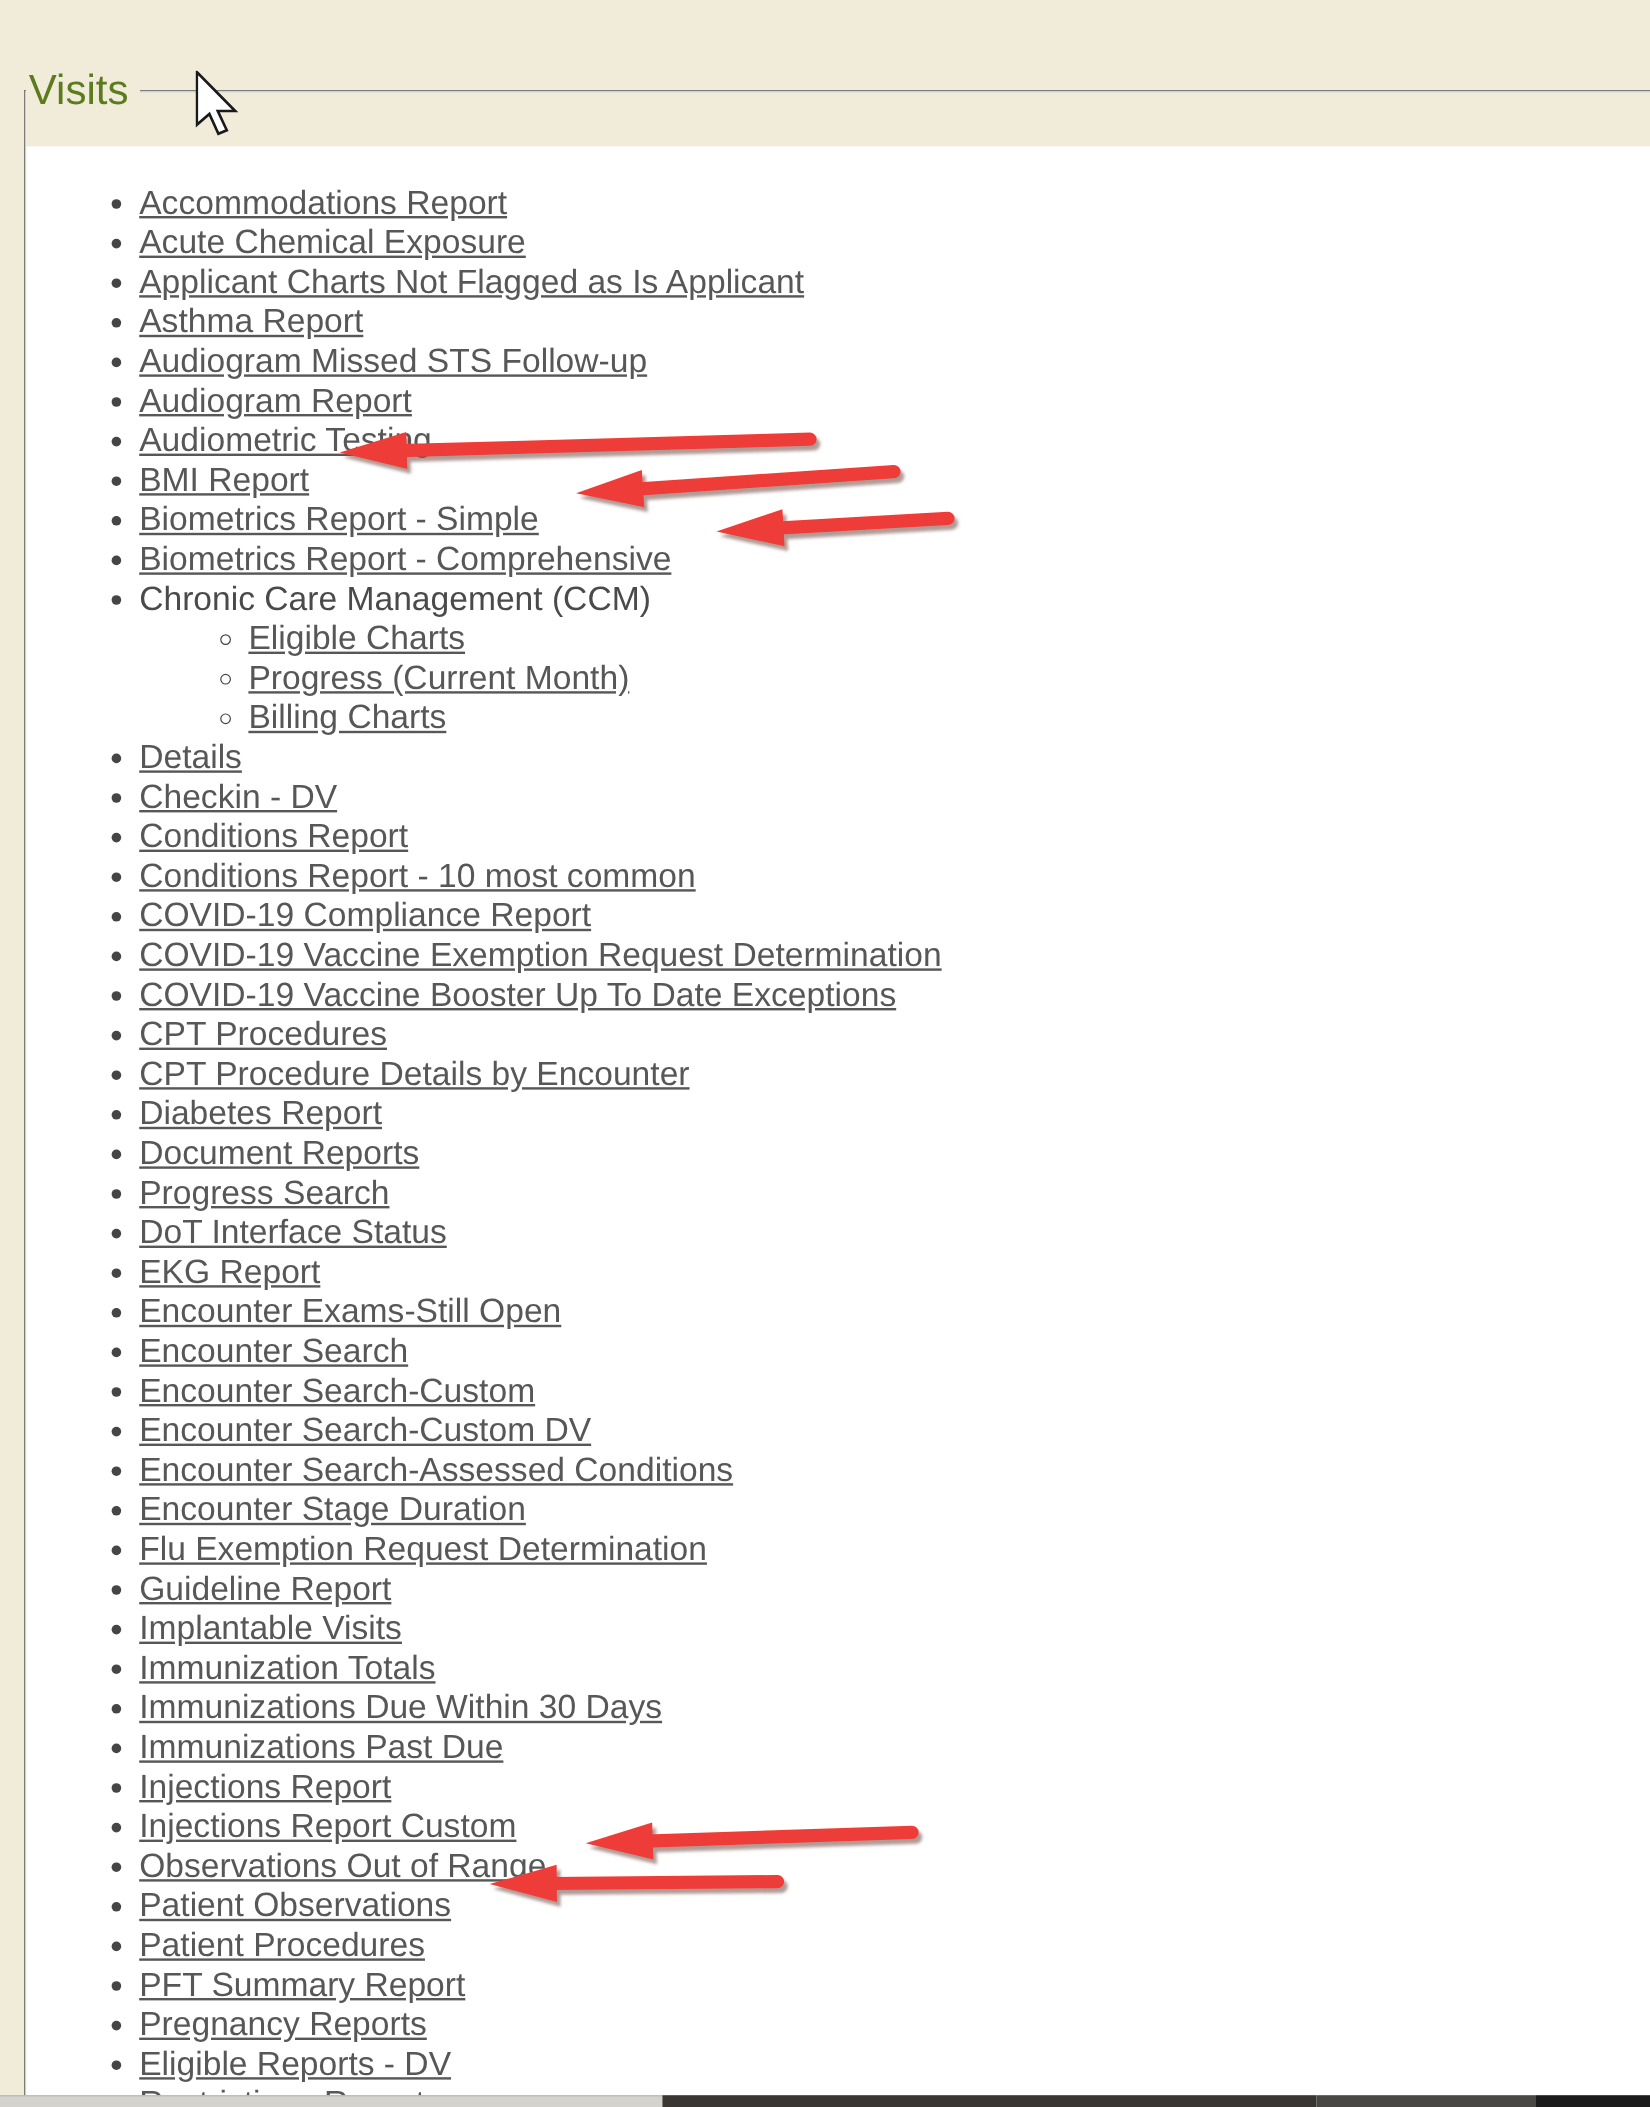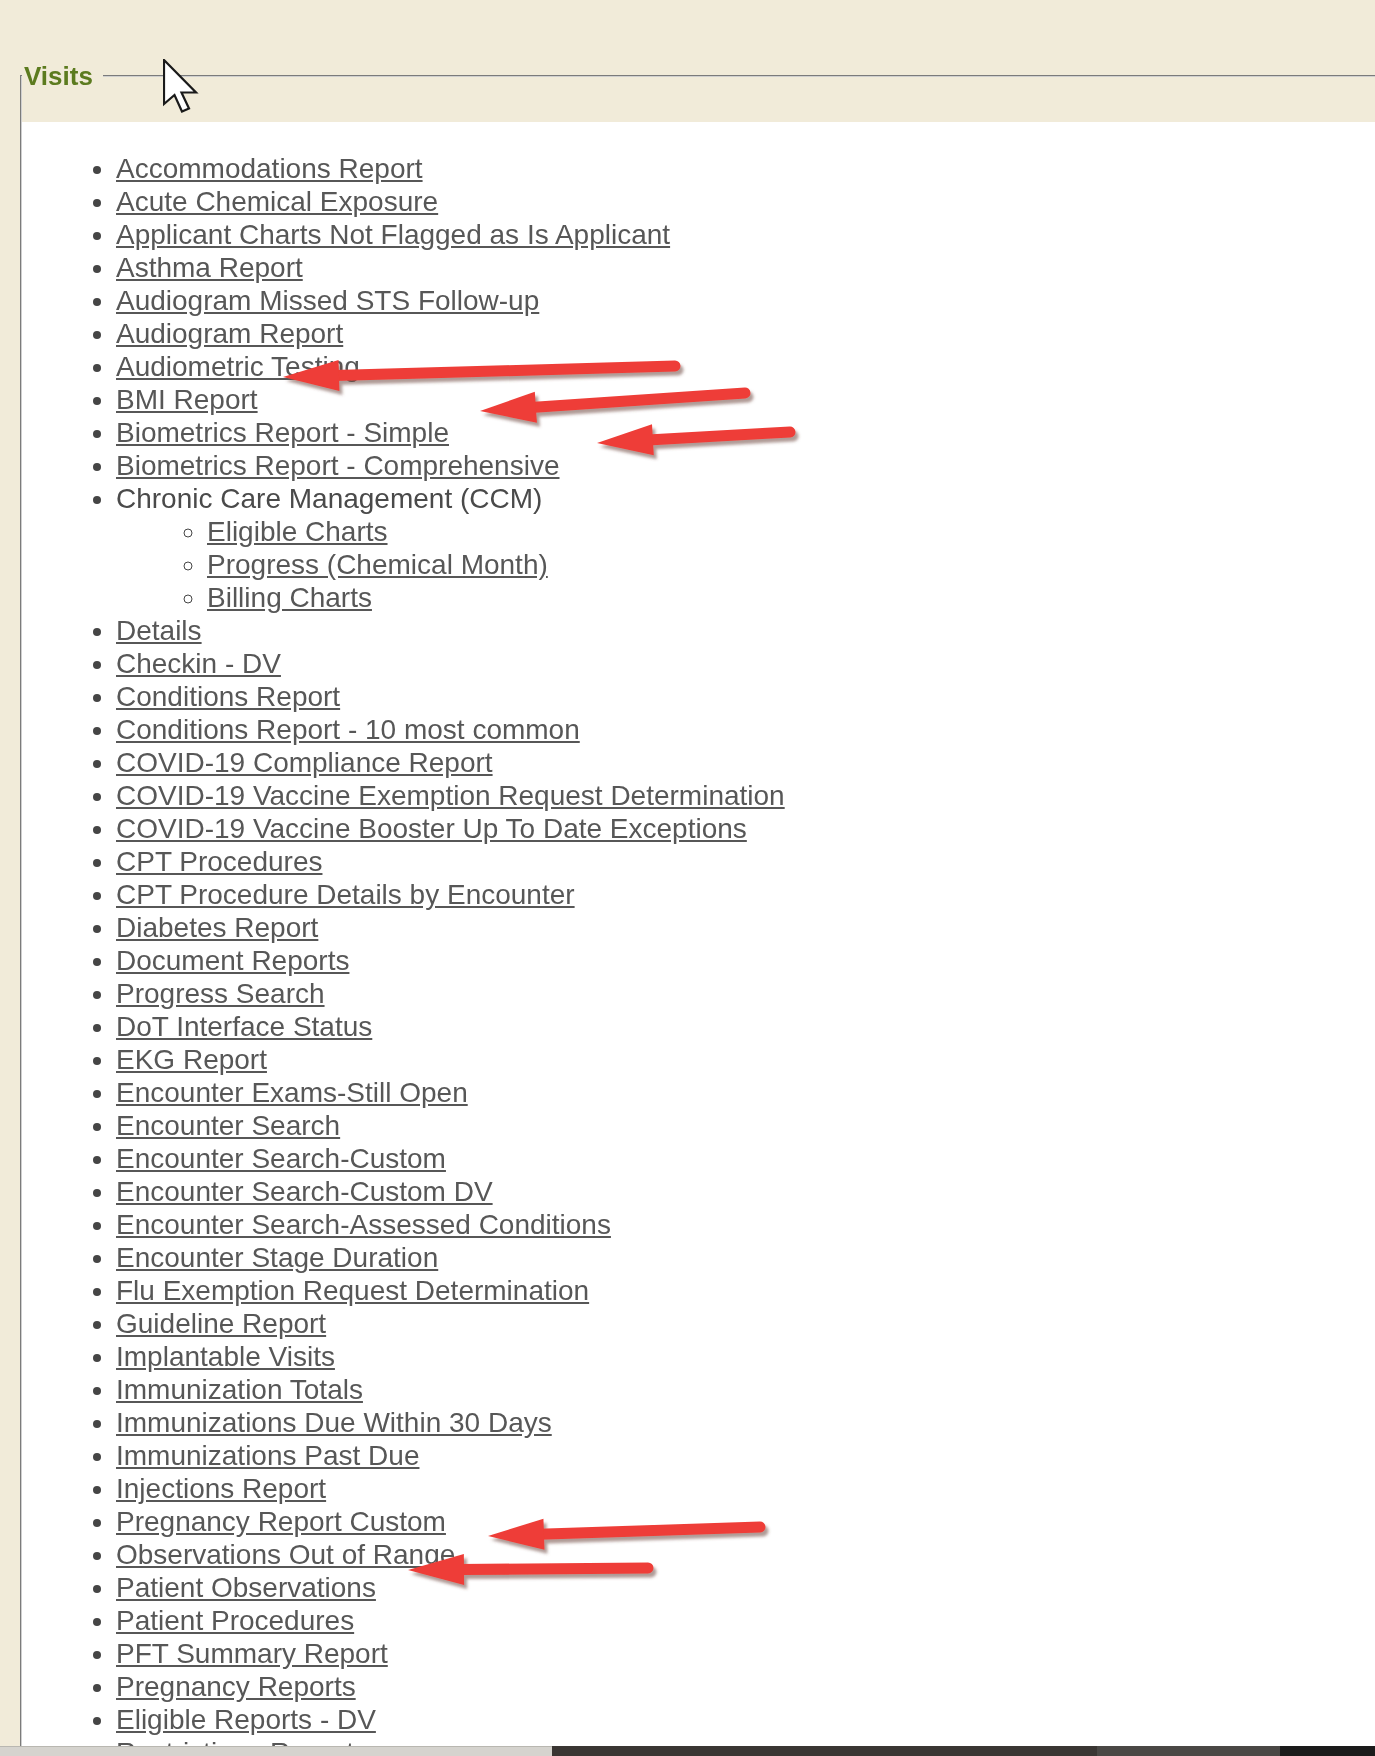--- a/index.html
+++ b/index.html
@@ -11,21 +11,21 @@
   }
   .vfieldset {
     position: absolute; left: 20px; top: 54px;
     width: 1520px; height: 1720px;
     border: 2px groove #cfcfcf;
     margin: 0; padding: 0;
     background: transparent;
   }
   .vfieldset legend {
     margin-left: 0; padding: 0 10px 0 2px;
-    font-size: 26px; font-weight: bold;
+    font-size: 35px; font-weight: normal;
     color: #5c7b1f;
     line-height: 44px;
   }
   .panel {
     background: #ffffff;
     margin: 24px 0 0 0;
     min-height: 1640px;
   }
   ul.reports {
     margin: 0; padding: 30px 0 10px 94px;
@@ -72,21 +72,21 @@
         <li><a href="#">Applicant Charts Not Flagged as Is Applicant</a></li>
         <li><a href="#">Asthma Report</a></li>
         <li><a href="#">Audiogram Missed STS Follow-up</a></li>
         <li><a href="#">Audiogram Report</a></li>
         <li><a href="#">Audiometric Testing</a></li>
         <li><a href="#">BMI Report</a></li>
         <li><a href="#">Biometrics Report - Simple</a></li>
         <li><a href="#">Biometrics Report - Comprehensive</a></li>
         <li><span class="plain-item">Chronic Care Management (CCM)</span><ul class="subreports">
             <li><a href="#">Eligible Charts</a></li>
-            <li><a href="#">Progress (Chemical Month)</a></li>
+            <li><a href="#">Progress (Current Month)</a></li>
             <li><a href="#">Billing Charts</a></li>
           </ul></li>
         <li><a href="#">Details</a></li>
         <li><a href="#">Checkin - DV</a></li>
         <li><a href="#">Conditions Report</a></li>
         <li><a href="#">Conditions Report - 10 most common</a></li>
         <li><a href="#">COVID-19 Compliance Report</a></li>
         <li><a href="#">COVID-19 Vaccine Exemption Request Determination</a></li>
         <li><a href="#">COVID-19 Vaccine Booster Up To Date Exceptions</a></li>
         <li><a href="#">CPT Procedures</a></li>
@@ -102,21 +102,21 @@
         <li><a href="#">Encounter Search-Custom DV</a></li>
         <li><a href="#">Encounter Search-Assessed Conditions</a></li>
         <li><a href="#">Encounter Stage Duration</a></li>
         <li><a href="#">Flu Exemption Request Determination</a></li>
         <li><a href="#">Guideline Report</a></li>
         <li><a href="#">Implantable Visits</a></li>
         <li><a href="#">Immunization Totals</a></li>
         <li><a href="#">Immunizations Due Within 30 Days</a></li>
         <li><a href="#">Immunizations Past Due</a></li>
         <li><a href="#">Injections Report</a></li>
-        <li><a href="#">Pregnancy Report Custom</a></li>
+        <li><a href="#">Injections Report Custom</a></li>
         <li><a href="#">Observations Out of Range</a></li>
         <li><a href="#">Patient Observations</a></li>
         <li><a href="#">Patient Procedures</a></li>
         <li><a href="#">PFT Summary Report</a></li>
         <li><a href="#">Pregnancy Reports</a></li>
         <li><a href="#">Eligible Reports - DV</a></li>
         <li><a href="#">Restrictions Report</a></li>
       </ul>
   </div>
 </fieldset>

